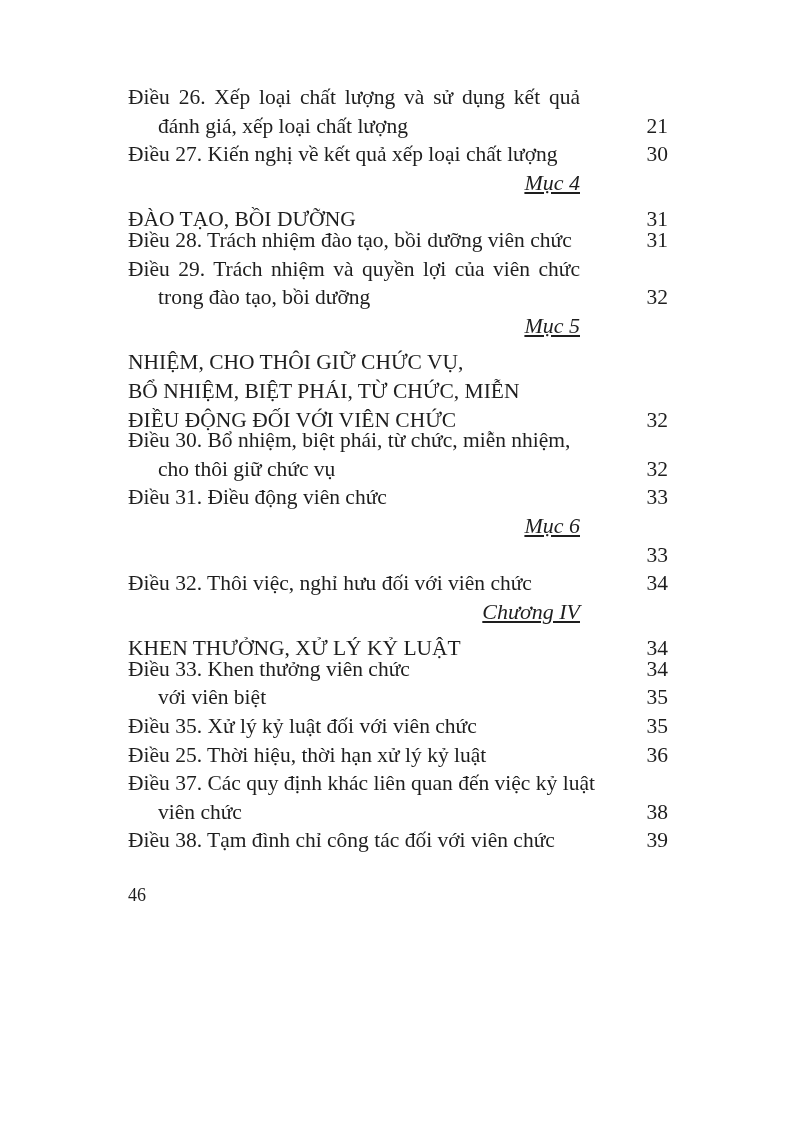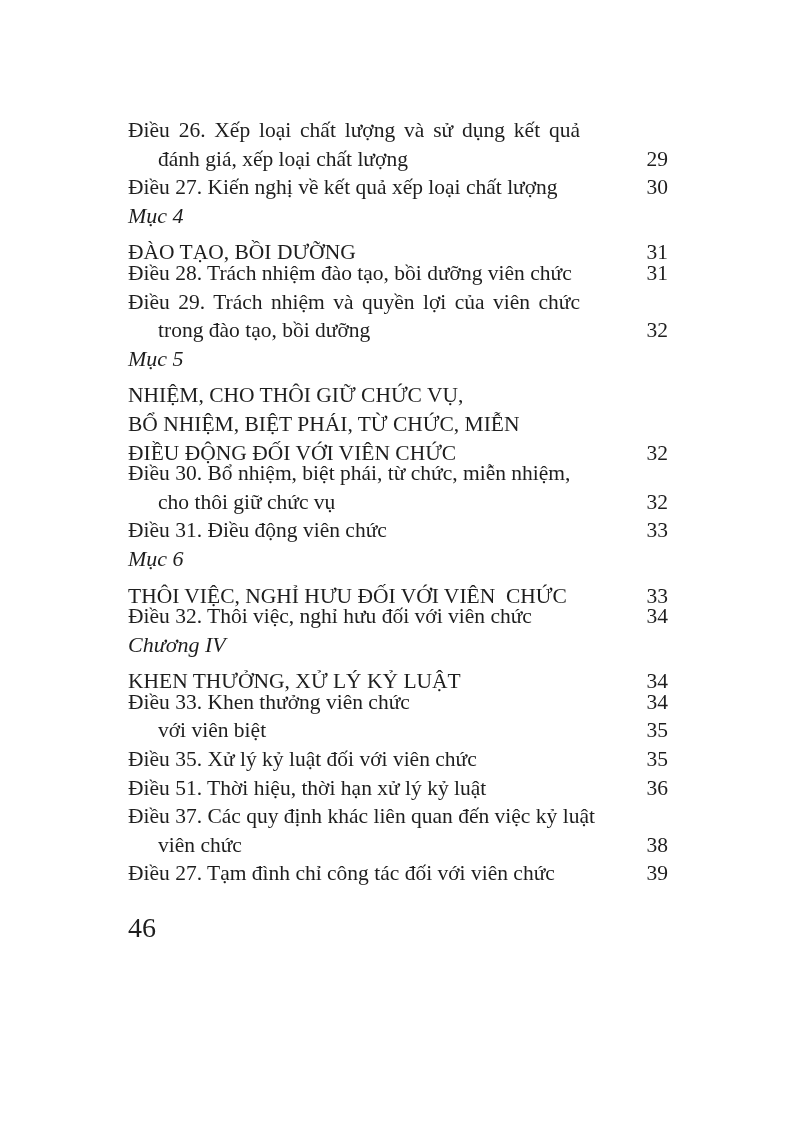--- a/index.html
+++ b/index.html
@@ -11,21 +11,21 @@
     width: 800px;
     height: 1131px;
     overflow: hidden;
     font-family: "Liberation Serif", "DejaVu Serif", serif;
     color: #1e1e1e;
   }
   .page {
     box-sizing: border-box;
     width: 800px;
     height: 1004px;
-    padding: 116px 132px 0 128px;
+    padding: 83px 132px 0 128px;
     background: #ffffff;
   }
   .row {
     display: flex;
     align-items: baseline;
     line-height: 28.6px;
     font-size: 21.5px;
     height: 28.6px;
   }
   .t {
@@ -43,48 +43,49 @@
     white-space: normal;
     text-align: justify;
     text-align-last: justify;
   }
   
   .cont .t {
     padding-left: 30px;
   }
   
   .ci .t {
-    text-align: left;
+    text-align: right;
     font-style: italic;
     font-size: 22px;
+    text-decoration: underline;
   }
   
   .cc .t {
     text-align: left;
     white-space: pre;
     margin-top: 8px;
   }
   .footer {
     margin-top: 26px;
-    font-size: 28px;
+    font-size: 18px;
     line-height: 28px;
   }
 </style>
 </head>
 <body>
 
 <div class="page">
 
   <div class="row entry just">
     <span class="t">Điều 26. Xếp loại chất lượng và sử dụng kết quả</span>
     <span class="p"></span>
   </div>
   <div class="row cont">
     <span class="t">đánh giá, xếp loại chất lượng</span>
-    <span class="p">29</span>
+    <span class="p">21</span>
   </div>
   <div class="row entry">
     <span class="t">Điều 27. Kiến nghị về kết quả xếp loại chất lượng</span>
     <span class="p">30</span>
   </div>
   <div class="row ci">
     <span class="t">Mục 4</span>
     <span class="p"></span>
   </div>
   <div class="row cc">
@@ -129,21 +130,20 @@
   </div>
   <div class="row entry">
     <span class="t">Điều 31. Điều động viên chức</span>
     <span class="p">33</span>
   </div>
   <div class="row ci">
     <span class="t">Mục 6</span>
     <span class="p"></span>
   </div>
   <div class="row cc">
-    <span class="t">THÔI VIỆC, NGHỈ HƯU ĐỐI VỚI VIÊN  CHỨC</span>
     <span class="p">33</span>
   </div>
   <div class="row entry">
     <span class="t">Điều 32. Thôi việc, nghỉ hưu đối với viên chức</span>
     <span class="p">34</span>
   </div>
   <div class="row ci">
     <span class="t">Chương IV</span>
     <span class="p"></span>
   </div>
@@ -157,31 +157,31 @@
   </div>
   <div class="row cont">
     <span class="t">với viên biệt</span>
     <span class="p">35</span>
   </div>
   <div class="row entry">
     <span class="t">Điều 35. Xử lý kỷ luật đối với viên chức</span>
     <span class="p">35</span>
   </div>
   <div class="row entry">
-    <span class="t">Điều 51. Thời hiệu, thời hạn xử lý kỷ luật</span>
+    <span class="t">Điều 25. Thời hiệu, thời hạn xử lý kỷ luật</span>
     <span class="p">36</span>
   </div>
   <div class="row entry">
     <span class="t">Điều 37. Các quy định khác liên quan đến việc kỷ luật</span>
     <span class="p"></span>
   </div>
   <div class="row cont">
     <span class="t">viên chức</span>
     <span class="p">38</span>
   </div>
   <div class="row entry">
-    <span class="t">Điều 27. Tạm đình chỉ công tác đối với viên chức</span>
+    <span class="t">Điều 38. Tạm đình chỉ công tác đối với viên chức</span>
     <span class="p">39</span>
   </div>
 
   <div class="footer">46</div>
 
 </div>
 
 </body></html>

